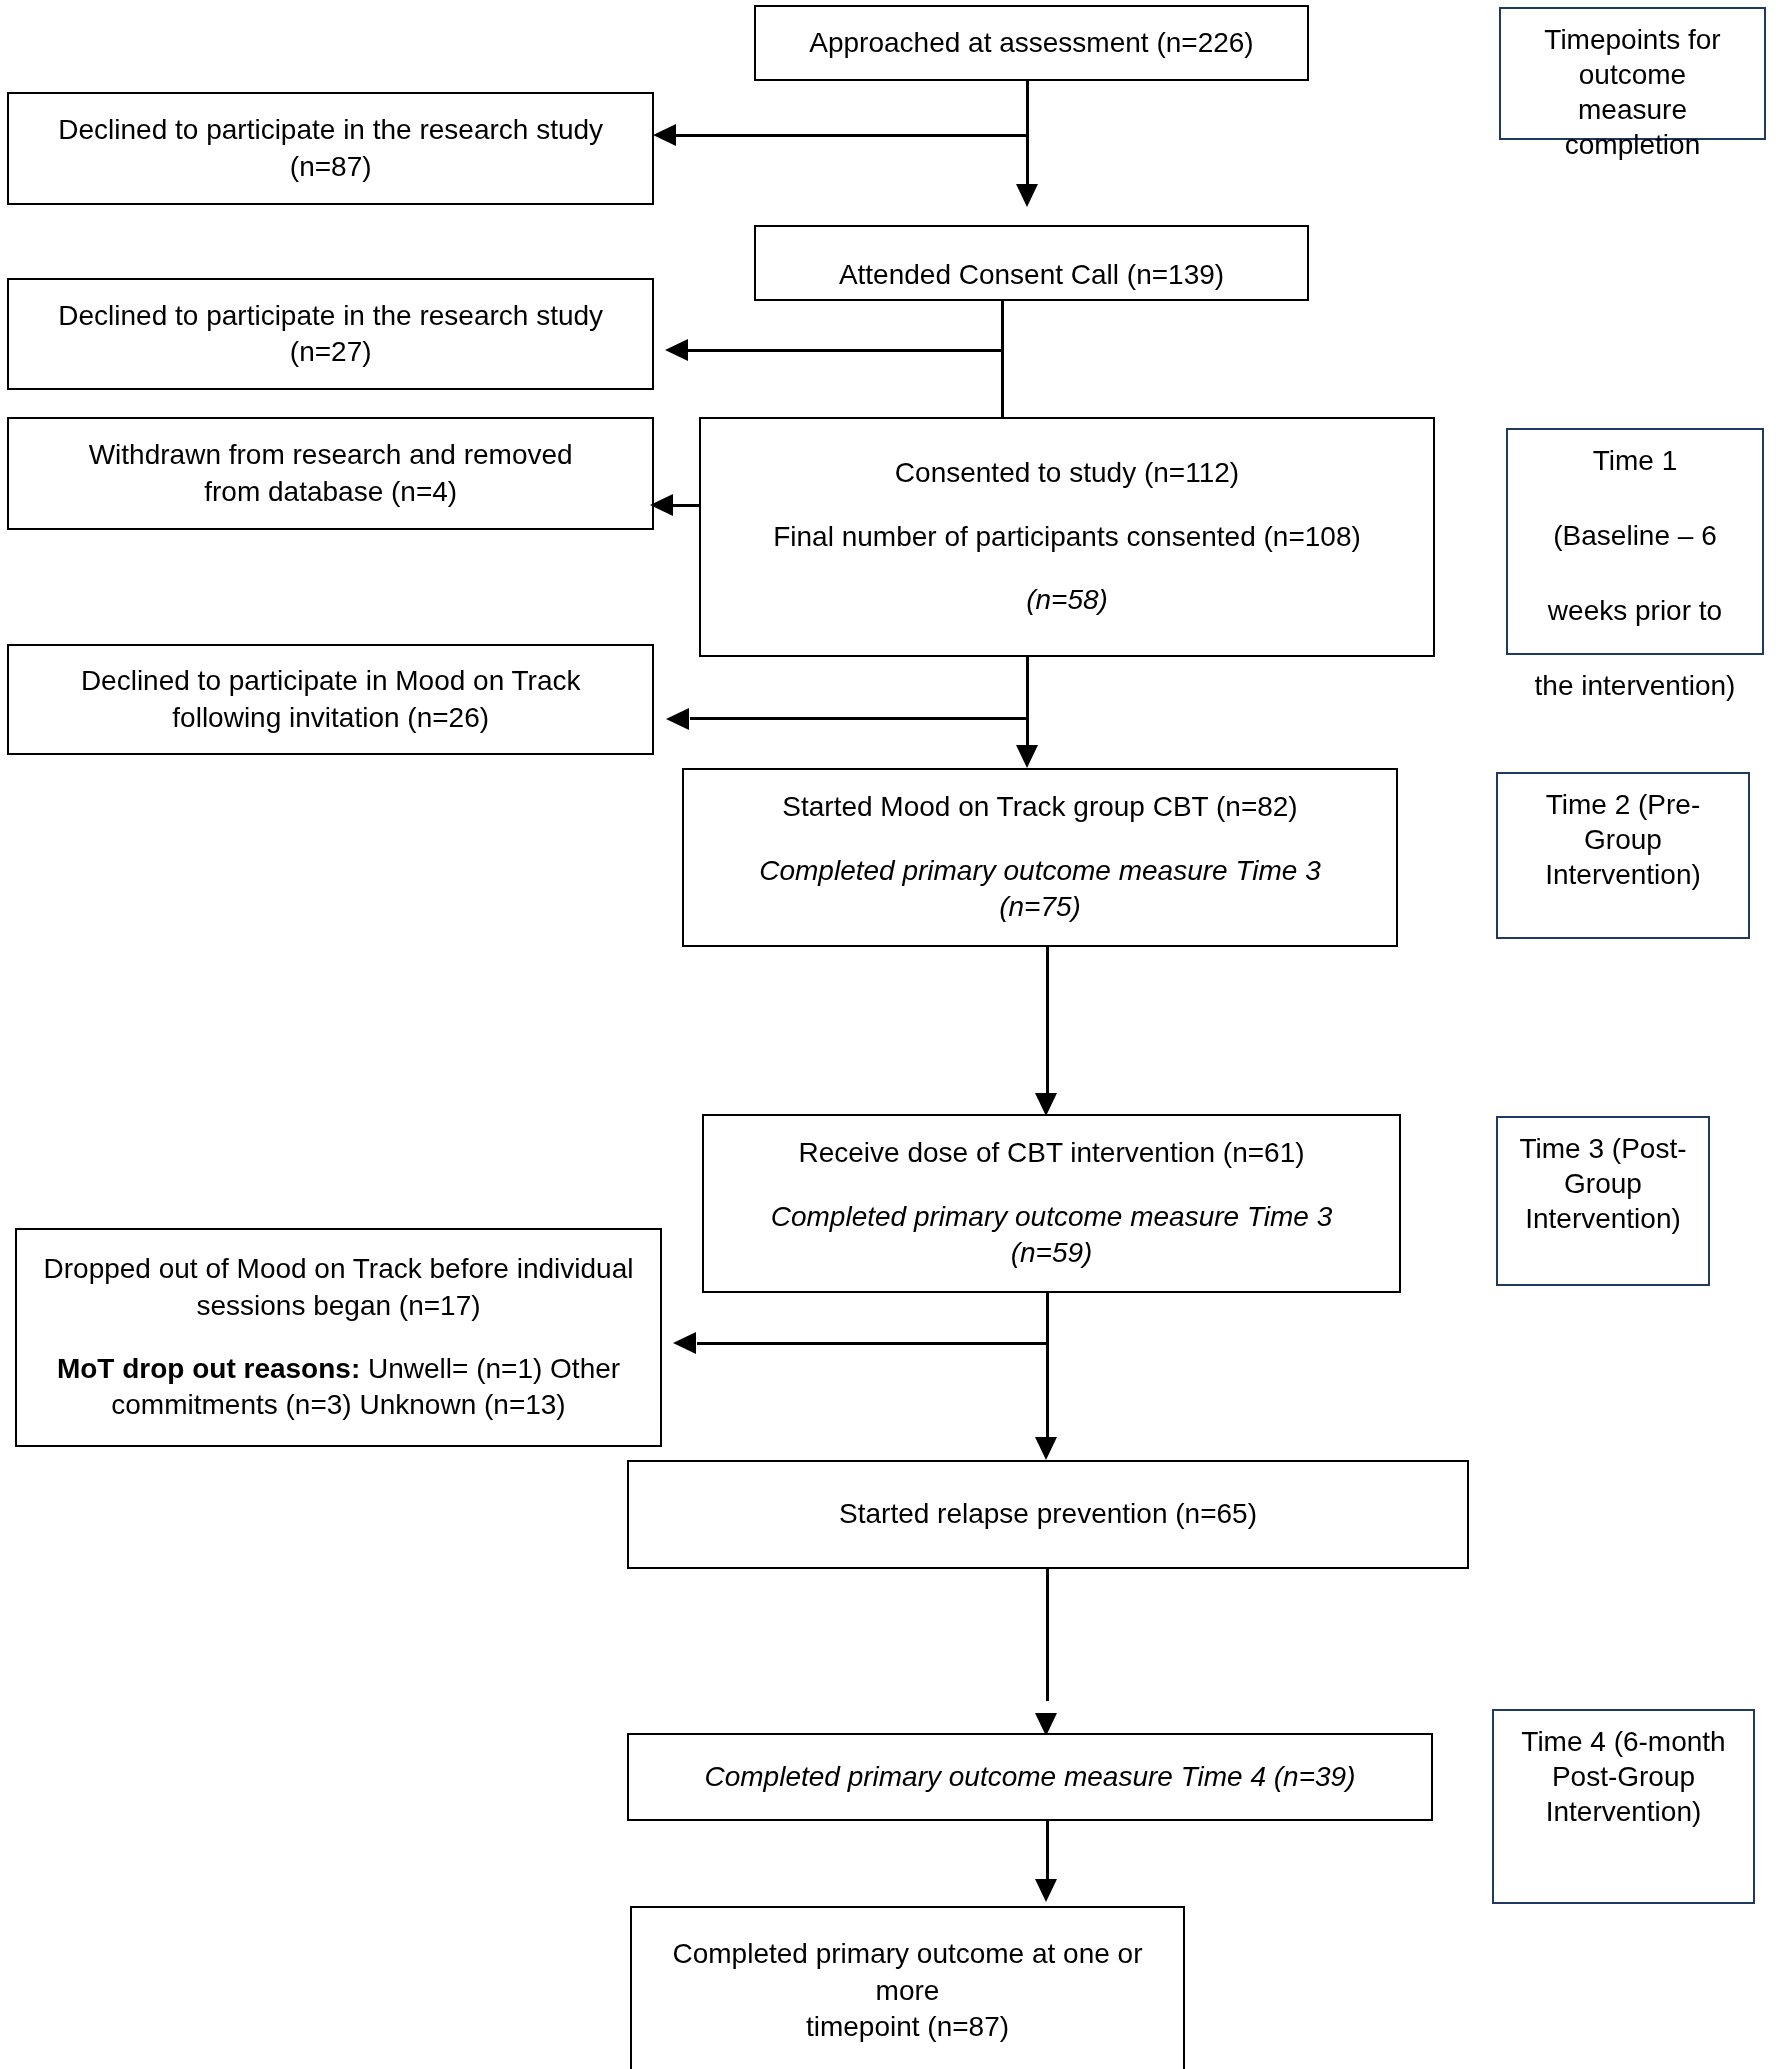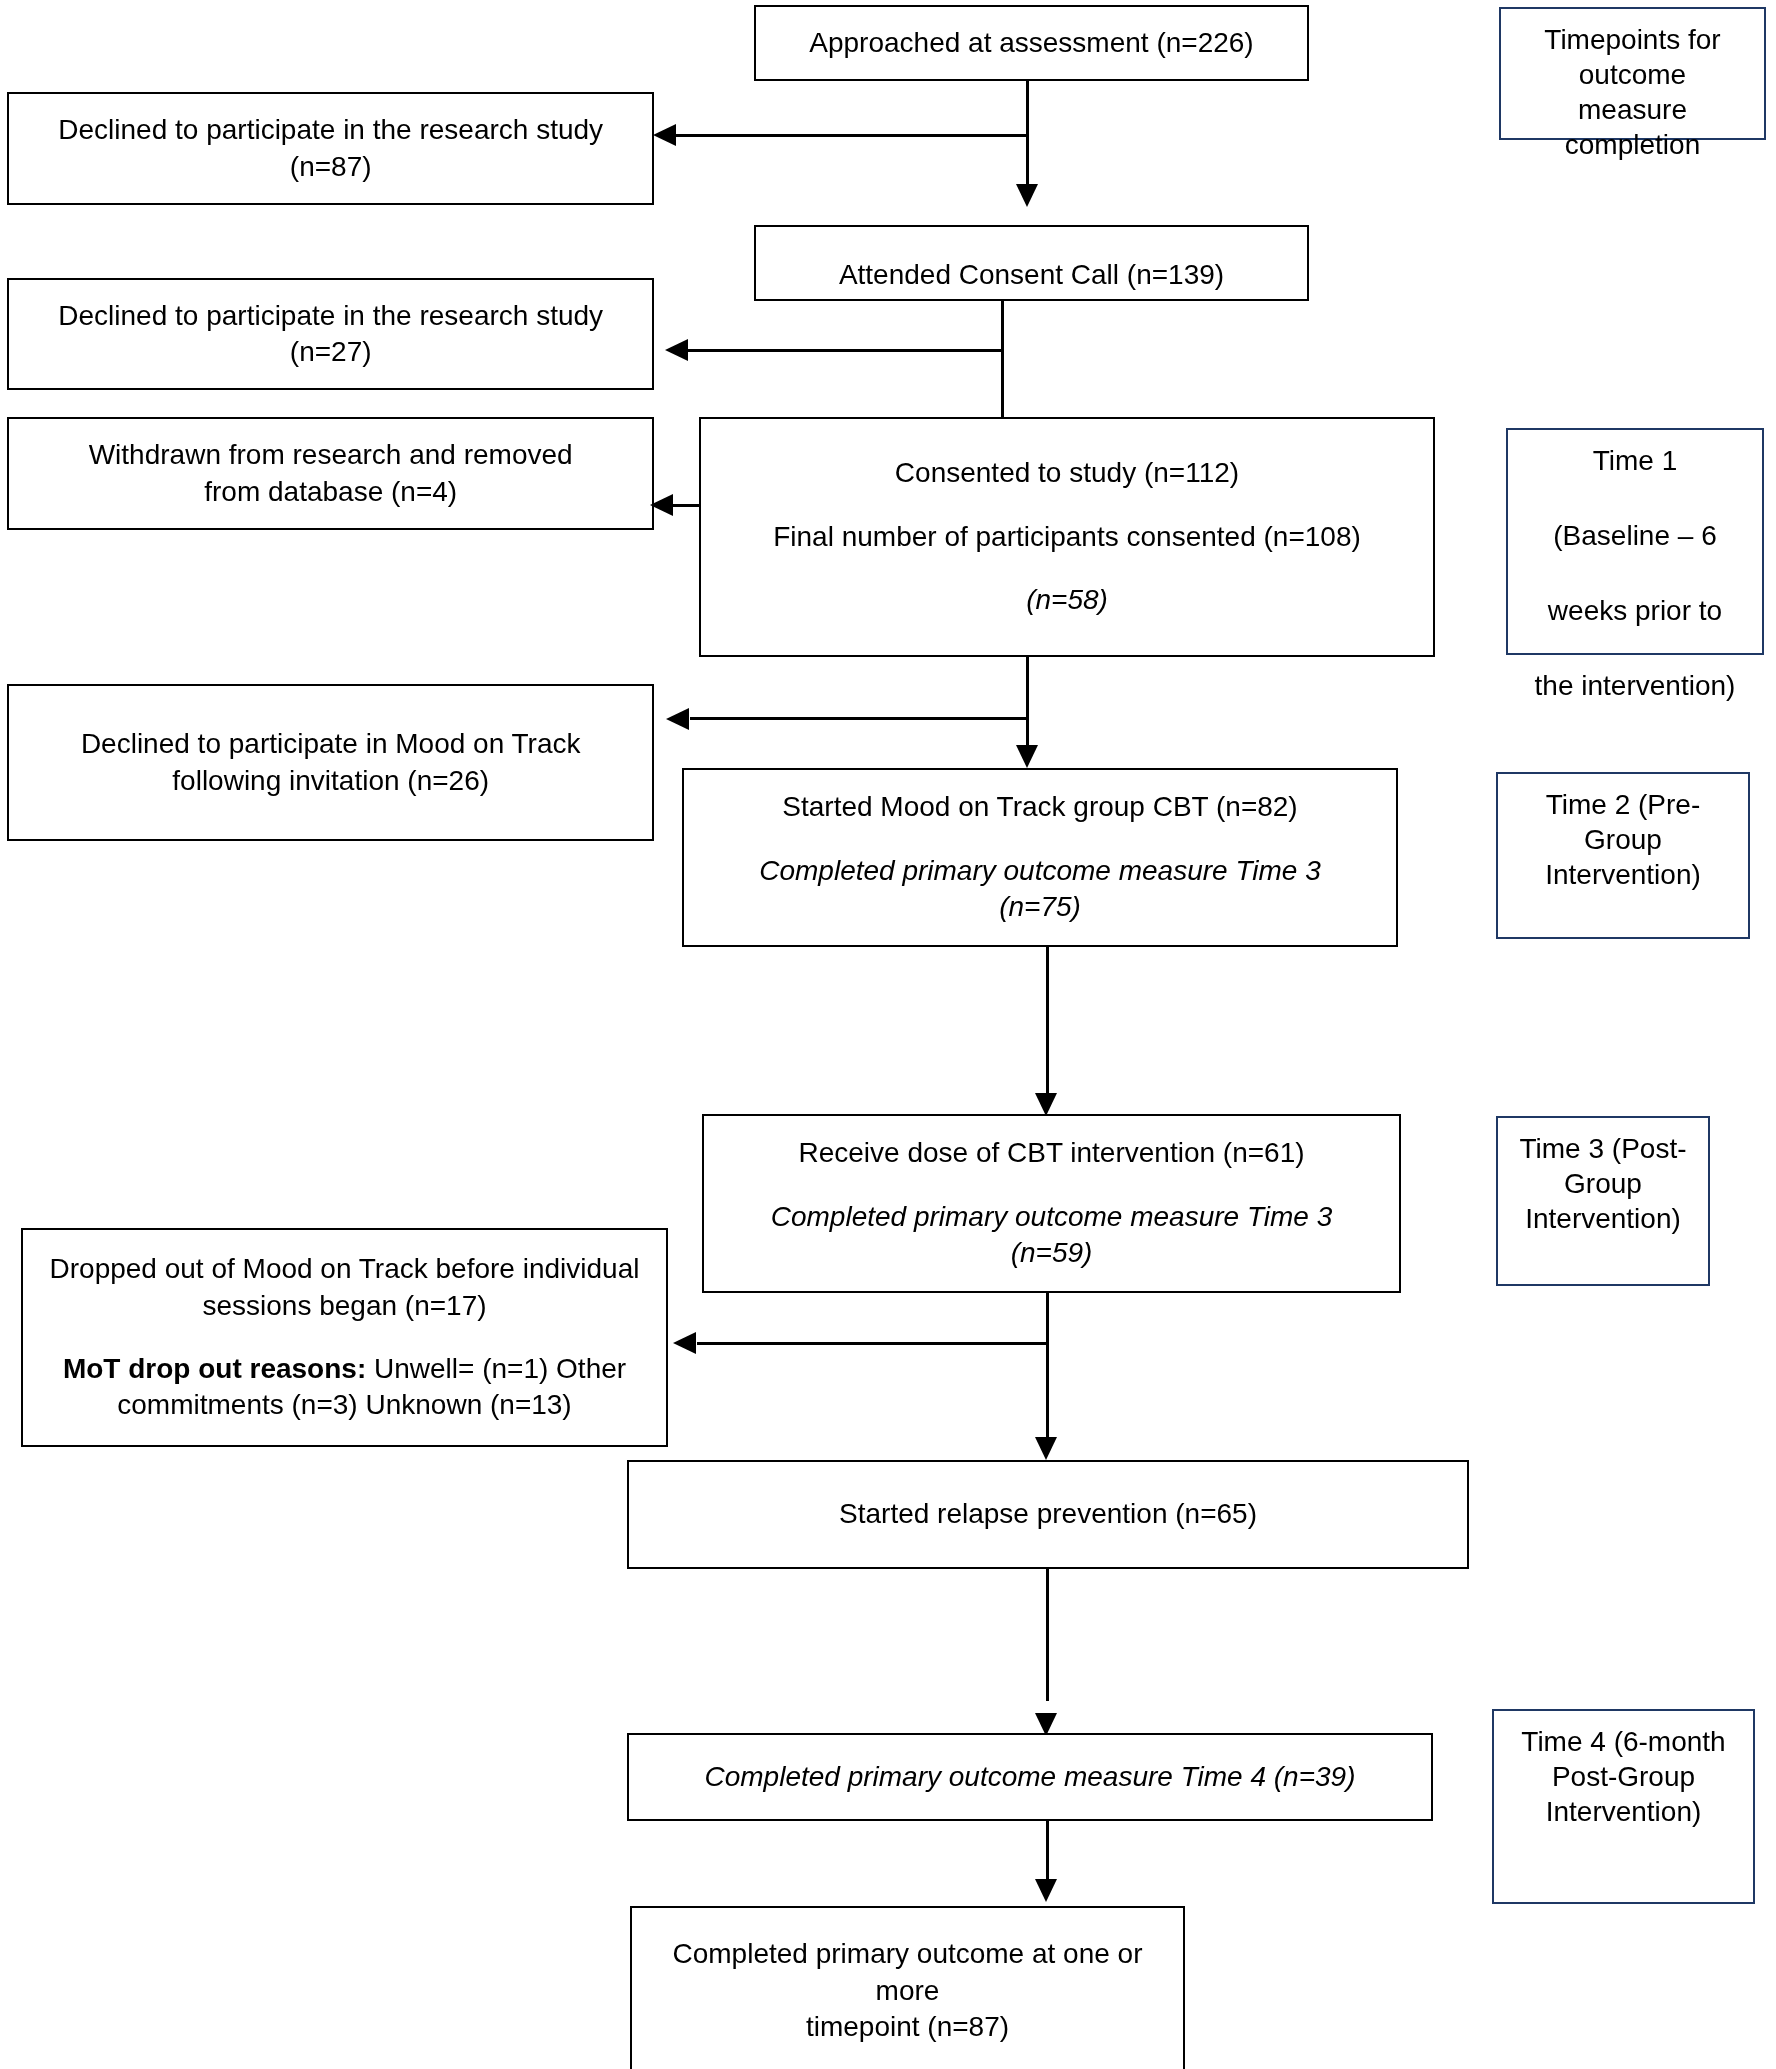--- a/index.html
+++ b/index.html
@@ -134,21 +134,21 @@
     <span class="gap"></span>
     <span class="ln italic">(n=58)</span>
   </div>
 
   <div class="vline" style="left:1026px; top:657px; width:2.7px; height:92px;"></div>
   <div class="arrow-down" style="left:1016px; top:745px;"></div>
 
   <div class="hline" style="left:690px; top:717px; width:339px; height:2.7px;"></div>
   <div class="arrow-left" style="left:666px; top:708px;"></div>
 
-  <div class="node" style="left:7.2px; top:684px; width:647px; height:157px;">
+  <div class="node" style="left:7.2px; top:644px; width:647px; height:111px;">
     <span class="ln">Declined to participate in Mood on Track</span>
     <span class="ln">following invitation (n=26)</span>
   </div>
 
   <div class="node" style="left:682px; top:768px; width:716px; height:179px;">
     <span class="ln">Started Mood on Track group CBT (n=82)</span>
     <span class="gap"></span>
     <span class="ln italic">Completed primary outcome measure Time 3</span>
     <span class="ln italic">(n=75)</span>
   </div>
@@ -162,21 +162,21 @@
     <span class="ln italic">Completed primary outcome measure Time 3</span>
     <span class="ln italic">(n=59)</span>
   </div>
 
   <div class="vline" style="left:1046px; top:1293px; width:2.7px; height:149px;"></div>
   <div class="arrow-down" style="left:1035px; top:1437px;"></div>
 
   <div class="hline" style="left:697px; top:1342px; width:351px; height:2.7px;"></div>
   <div class="arrow-left" style="left:673px; top:1332px;"></div>
 
-  <div class="node" style="left:21px; top:1228px; width:647px; height:219px;">
+  <div class="node" style="left:15px; top:1228px; width:647px; height:219px;">
     <span class="ln">Dropped out of Mood on Track before individual</span>
     <span class="ln">sessions began (n=17)</span>
     <span class="gap"></span>
     <span class="ln"><span class="bold">MoT drop out reasons:</span><span> Unwell= (n=1) Other</span></span>
     <span class="ln">commitments (n=3) Unknown (n=13)</span>
   </div>
 
   <div class="node" style="left:627px; top:1460px; width:842px; height:109px;">
     <span class="ln">Started relapse prevention (n=65)</span>
   </div>

